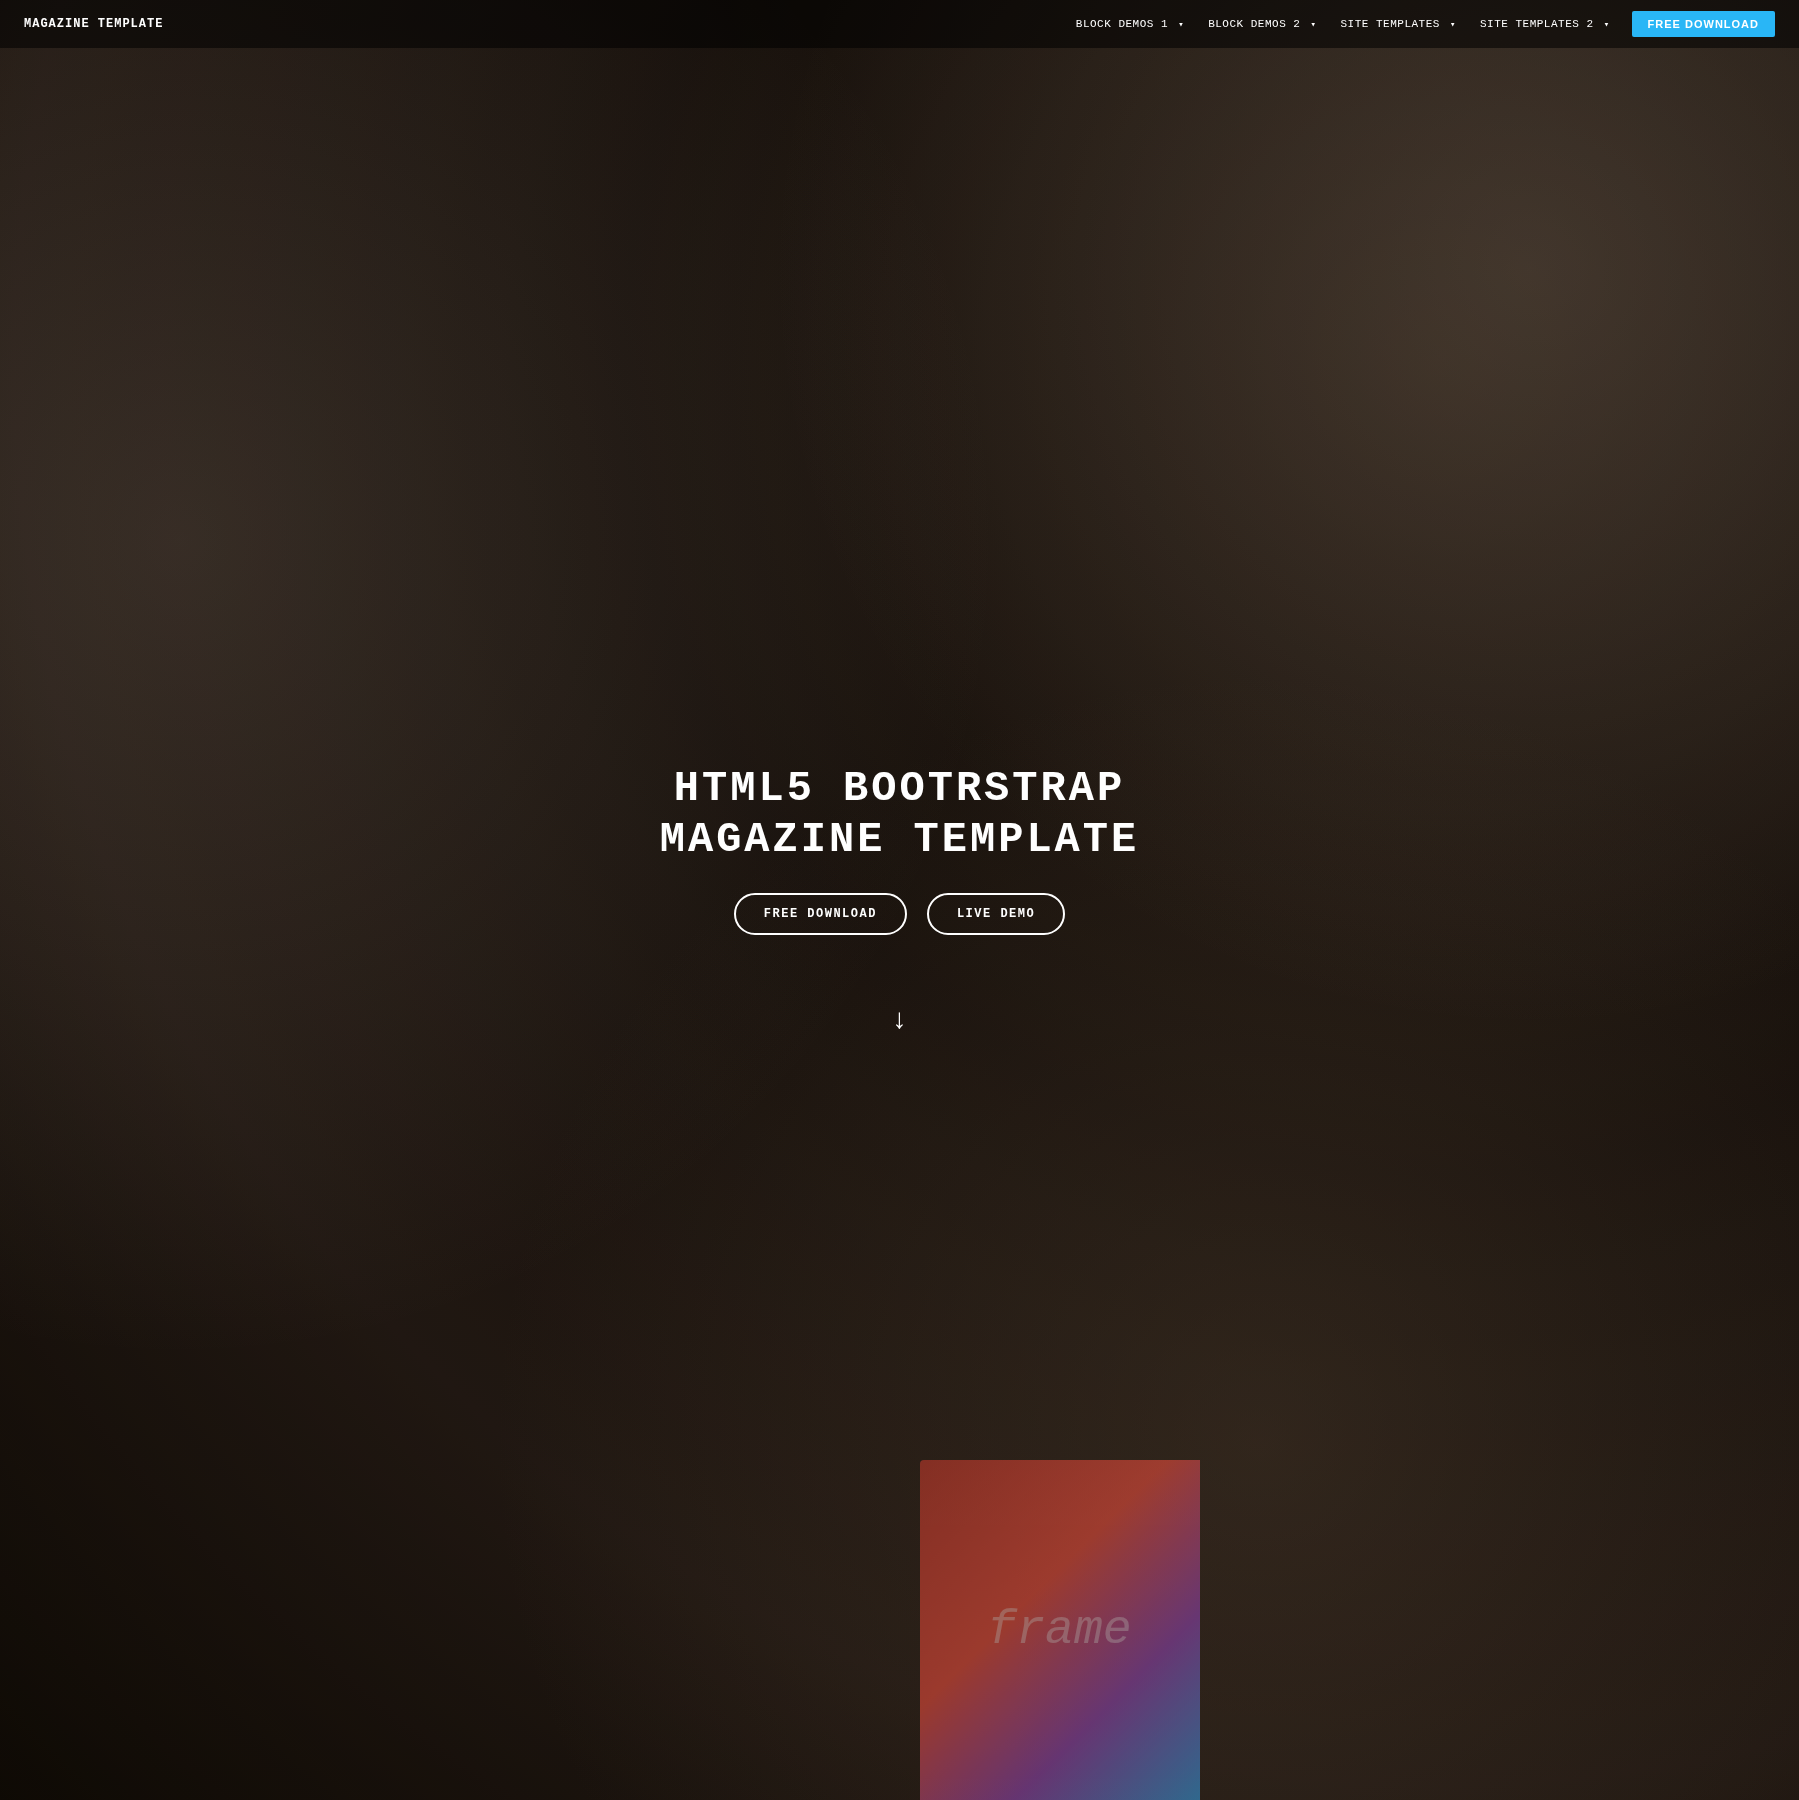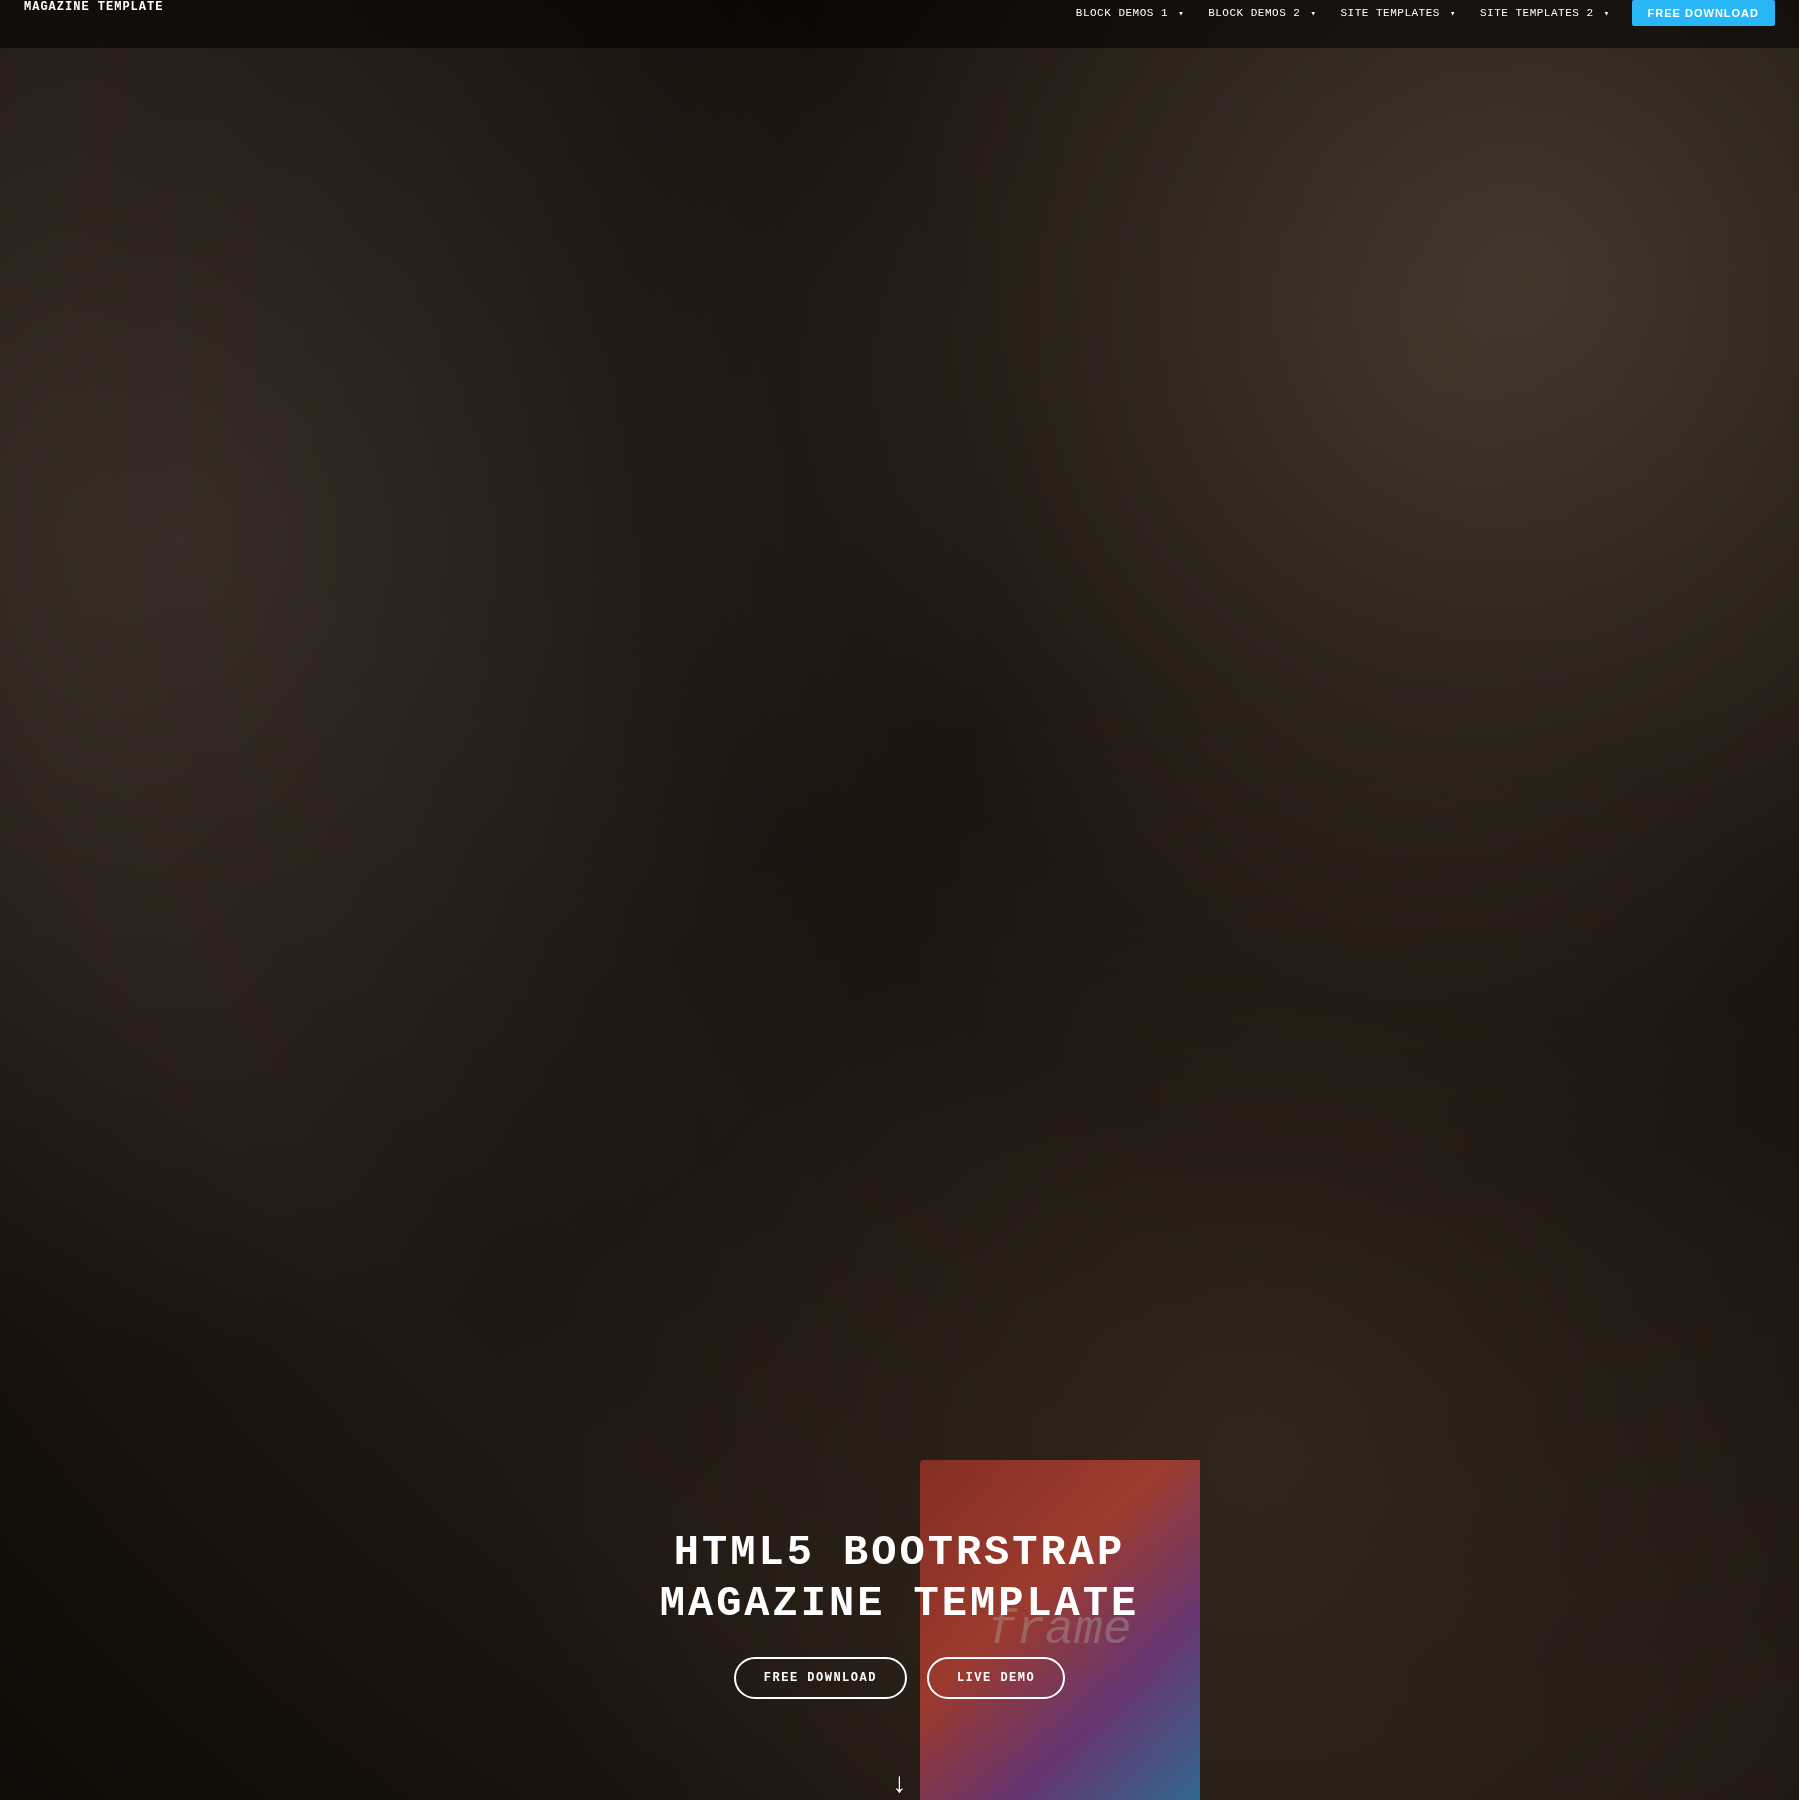--- a/index.html
+++ b/index.html
@@ -10,21 +10,21 @@
     }
 
     
     nav {
       position: fixed;
       top: 0;
       left: 0;
       width: 100%;
       z-index: 100;
       display: flex;
-      align-items: flex-start;
+      align-items: center;
       justify-content: space-between;
       padding: 0 24px;
       height: 48px;
       background: rgba(0,0,0,0.55);
     }
 
     .nav-brand {
       color: #fff;
       font-size: 12px;
       font-weight: bold;
@@ -69,21 +69,21 @@
 
     
     .hero {
       position: relative;
       width: 100%;
       height: 100vh;
       min-height: 600px;
       display: flex;
       flex-direction: column;
       align-items: center;
-      justify-content: flex-end;
+      justify-content: center;
       text-align: center;
       overflow: hidden;
     }
 
     .hero-bg {
       position: absolute;
       inset: 0;
       background:
         linear-gradient(rgba(0,0,0,0.45), rgba(0,0,0,0.45)),
         radial-gradient(ellipse at 80% 20%, #4a3728 0%, #2a1e15 40%, #3a2a20 70%, #1a1208 100%);

